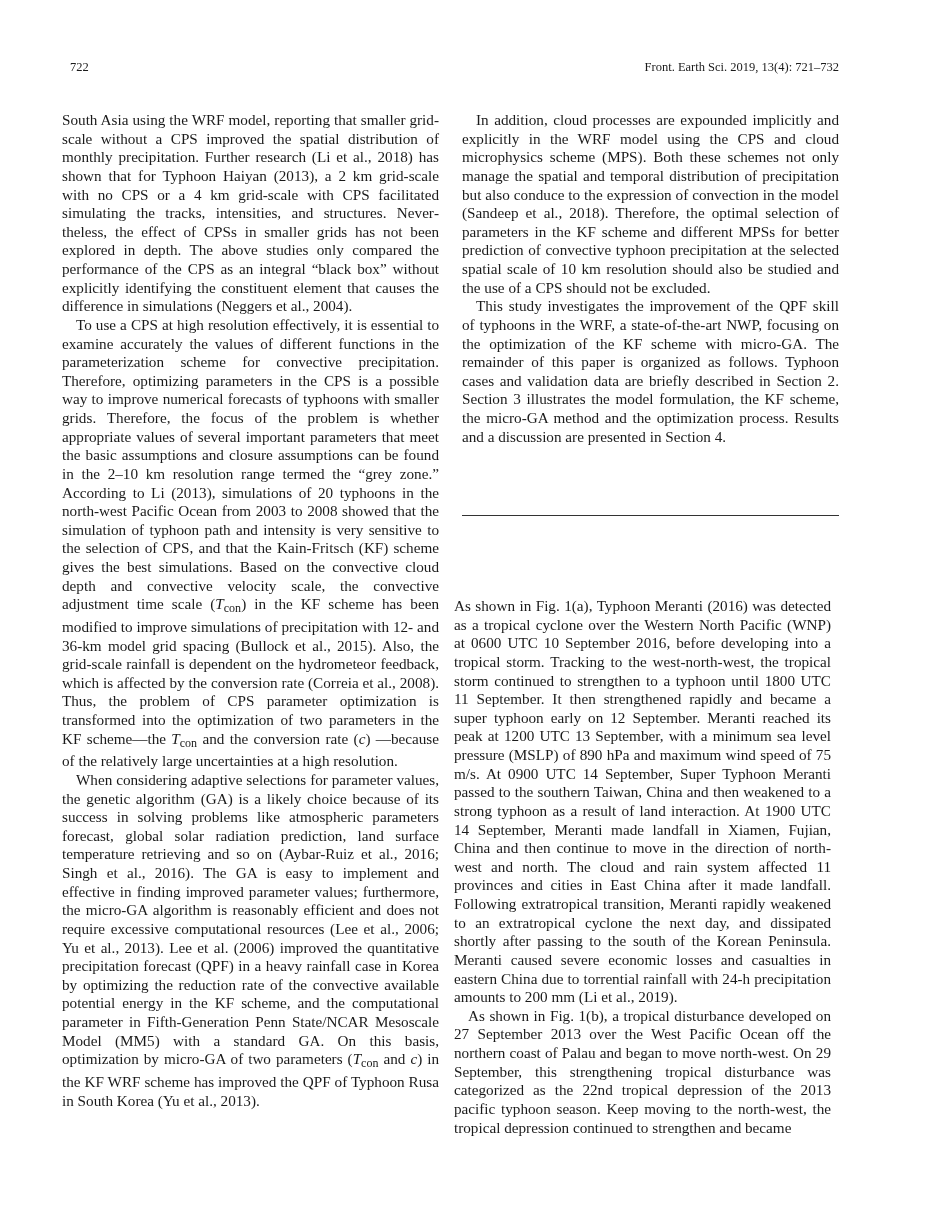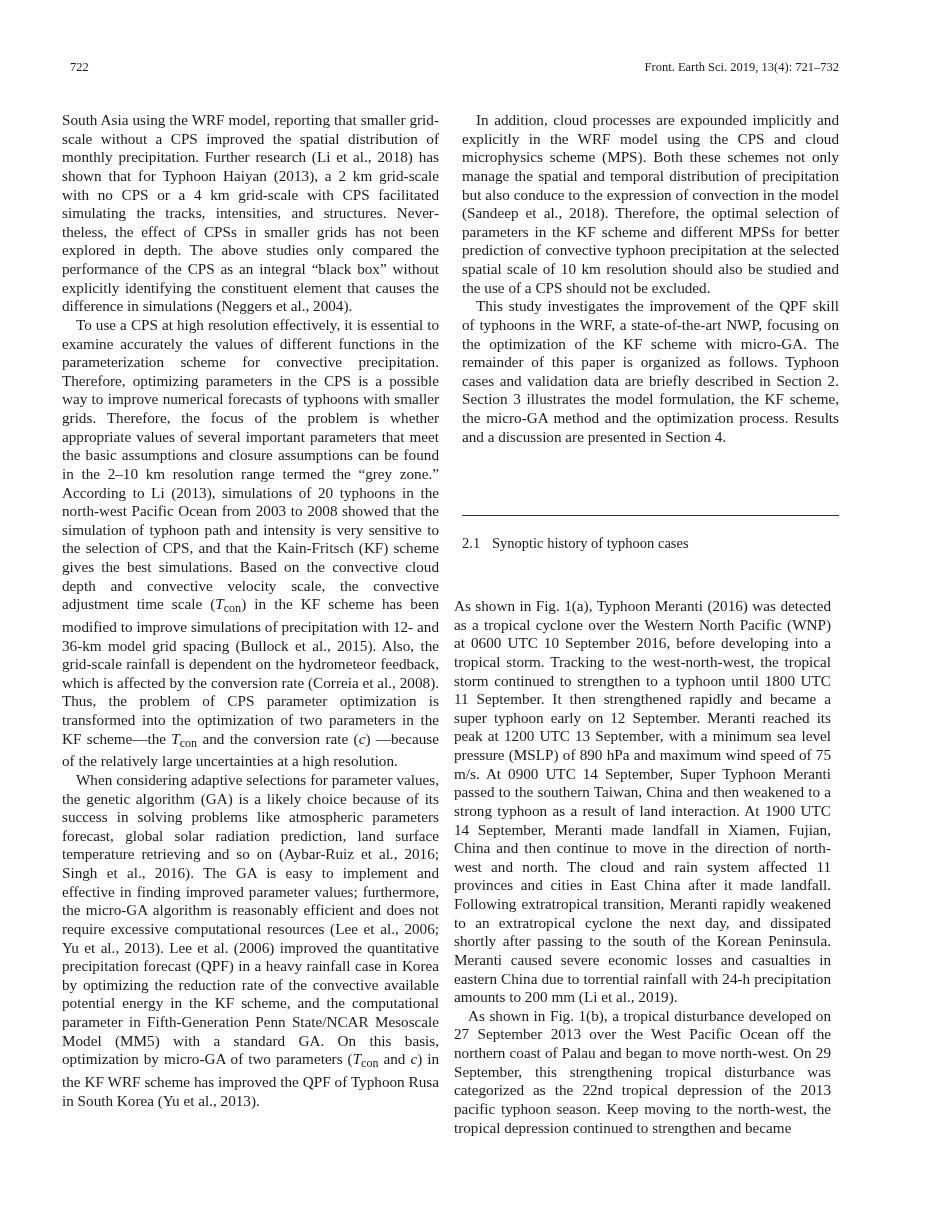--- a/index.html
+++ b/index.html
@@ -111,19 +111,18 @@
   <p class="para indent"><span>When considering adaptive selections for parameter values, the genetic algorithm (GA) is a likely choice because of its success in solving problems like atmospheric parameters forecast, global solar radiation prediction, land surface temperature retrieving and so on (Aybar-Ruiz et al., 2016; Singh et al., 2016). The GA is easy to implement and effective in finding improved parameter values; further­more, the micro-GA algorithm is reasonably efficient and does not require excessive computational resources (Lee et al., 2006; Yu et al., 2013). Lee et al. (2006) improved the quantitative precipitation forecast (QPF) in a heavy rainfall case in Korea by optimizing the reduction rate of the convective available potential energy in the KF scheme, and the computational parameter in Fifth-Generation Penn State/NCAR Mesoscale Model (MM5) with a standard GA. On this basis, optimization by micro-GA of two parameters (</span><span class="it"><span>T</span><span class="sub">con</span></span><span> and </span><span class="it">c</span><span>) in the KF WRF scheme has improved the QPF of Typhoon Rusa in South Korea (Yu et al., 2013).</span></p>
 </div>
 
 <div class="column col-right">
   <p class="para indent"><span>In addition, cloud processes are expounded implicitly and explicitly in the WRF model using the CPS and cloud microphysics scheme (MPS). Both these schemes not only manage the spatial and temporal distribution of precipita­tion but also conduce to the expression of convection in the model (Sandeep et al., 2018). Therefore, the optimal selection of parameters in the KF scheme and different MPSs for better prediction of convective typhoon precipitation at the selected spatial scale of 10 km resolution should also be studied and the use of a CPS should not be excluded.</span></p>
   <p class="para indent"><span>This study investigates the improvement of the QPF skill of typhoons in the WRF, a state-of-the-art NWP, focusing on the optimization of the KF scheme with micro-GA. The remainder of this paper is organized as follows. Typhoon cases and validation data are briefly described in Section 2. Section 3 illustrates the model formulation, the KF scheme, the micro-GA method and the optimization process. Results and a discussion are presented in Section 4.</span></p>
 </div>
 
 <div class="section-block">
   <div class="section-rule"></div>
-  <h3 class="subsection-heading" style="font-weight:normal;"><span class="num">2.1</span><span>Synoptic history of typhoon cases</span></h3>
 </div>
 
 <div class="col-right-lower">
   <p class="para first"><span>As shown in Fig. 1(a), Typhoon Meranti (2016) was detected as a tropical cyclone over the Western North Pacific (WNP) at 0600 UTC 10 September 2016, before developing into a tropical storm. Tracking to the west-north-west, the tropical storm continued to strengthen to a typhoon until 1800 UTC 11 September. It then strength­ened rapidly and became a super typhoon early on 12 September. Meranti reached its peak at 1200 UTC 13 September, with a minimum sea level pressure (MSLP) of 890 hPa and maximum wind speed of 75 m/s. At 0900 UTC 14 September, Super Typhoon Meranti passed to the southern Taiwan, China and then weakened to a strong typhoon as a result of land interaction. At 1900 UTC 14 September, Meranti made landfall in Xiamen, Fujian, China and then continue to move in the direction of north-west and north. The cloud and rain system affected 11 provinces and cities in East China after it made landfall. Following extratropical transition, Meranti rapidly wea­kened to an extratropical cyclone the next day, and dissipated shortly after passing to the south of the Korean Peninsula. Meranti caused severe economic losses and casualties in eastern China due to torrential rainfall with 24-h precipitation amounts to 200 mm (Li et al., 2019).</span></p>
   <p class="para indent"><span>As shown in Fig. 1(b), a tropical disturbance developed on 27 September 2013 over the West Pacific Ocean off the northern coast of Palau and began to move north-west. On 29 September, this strengthening tropical disturbance was categorized as the 22nd tropical depression of the 2013 pacific typhoon season. Keep moving to the north-west, the tropical depression continued to strengthen and became</span></p>
 </div>
 
 </body></html>

